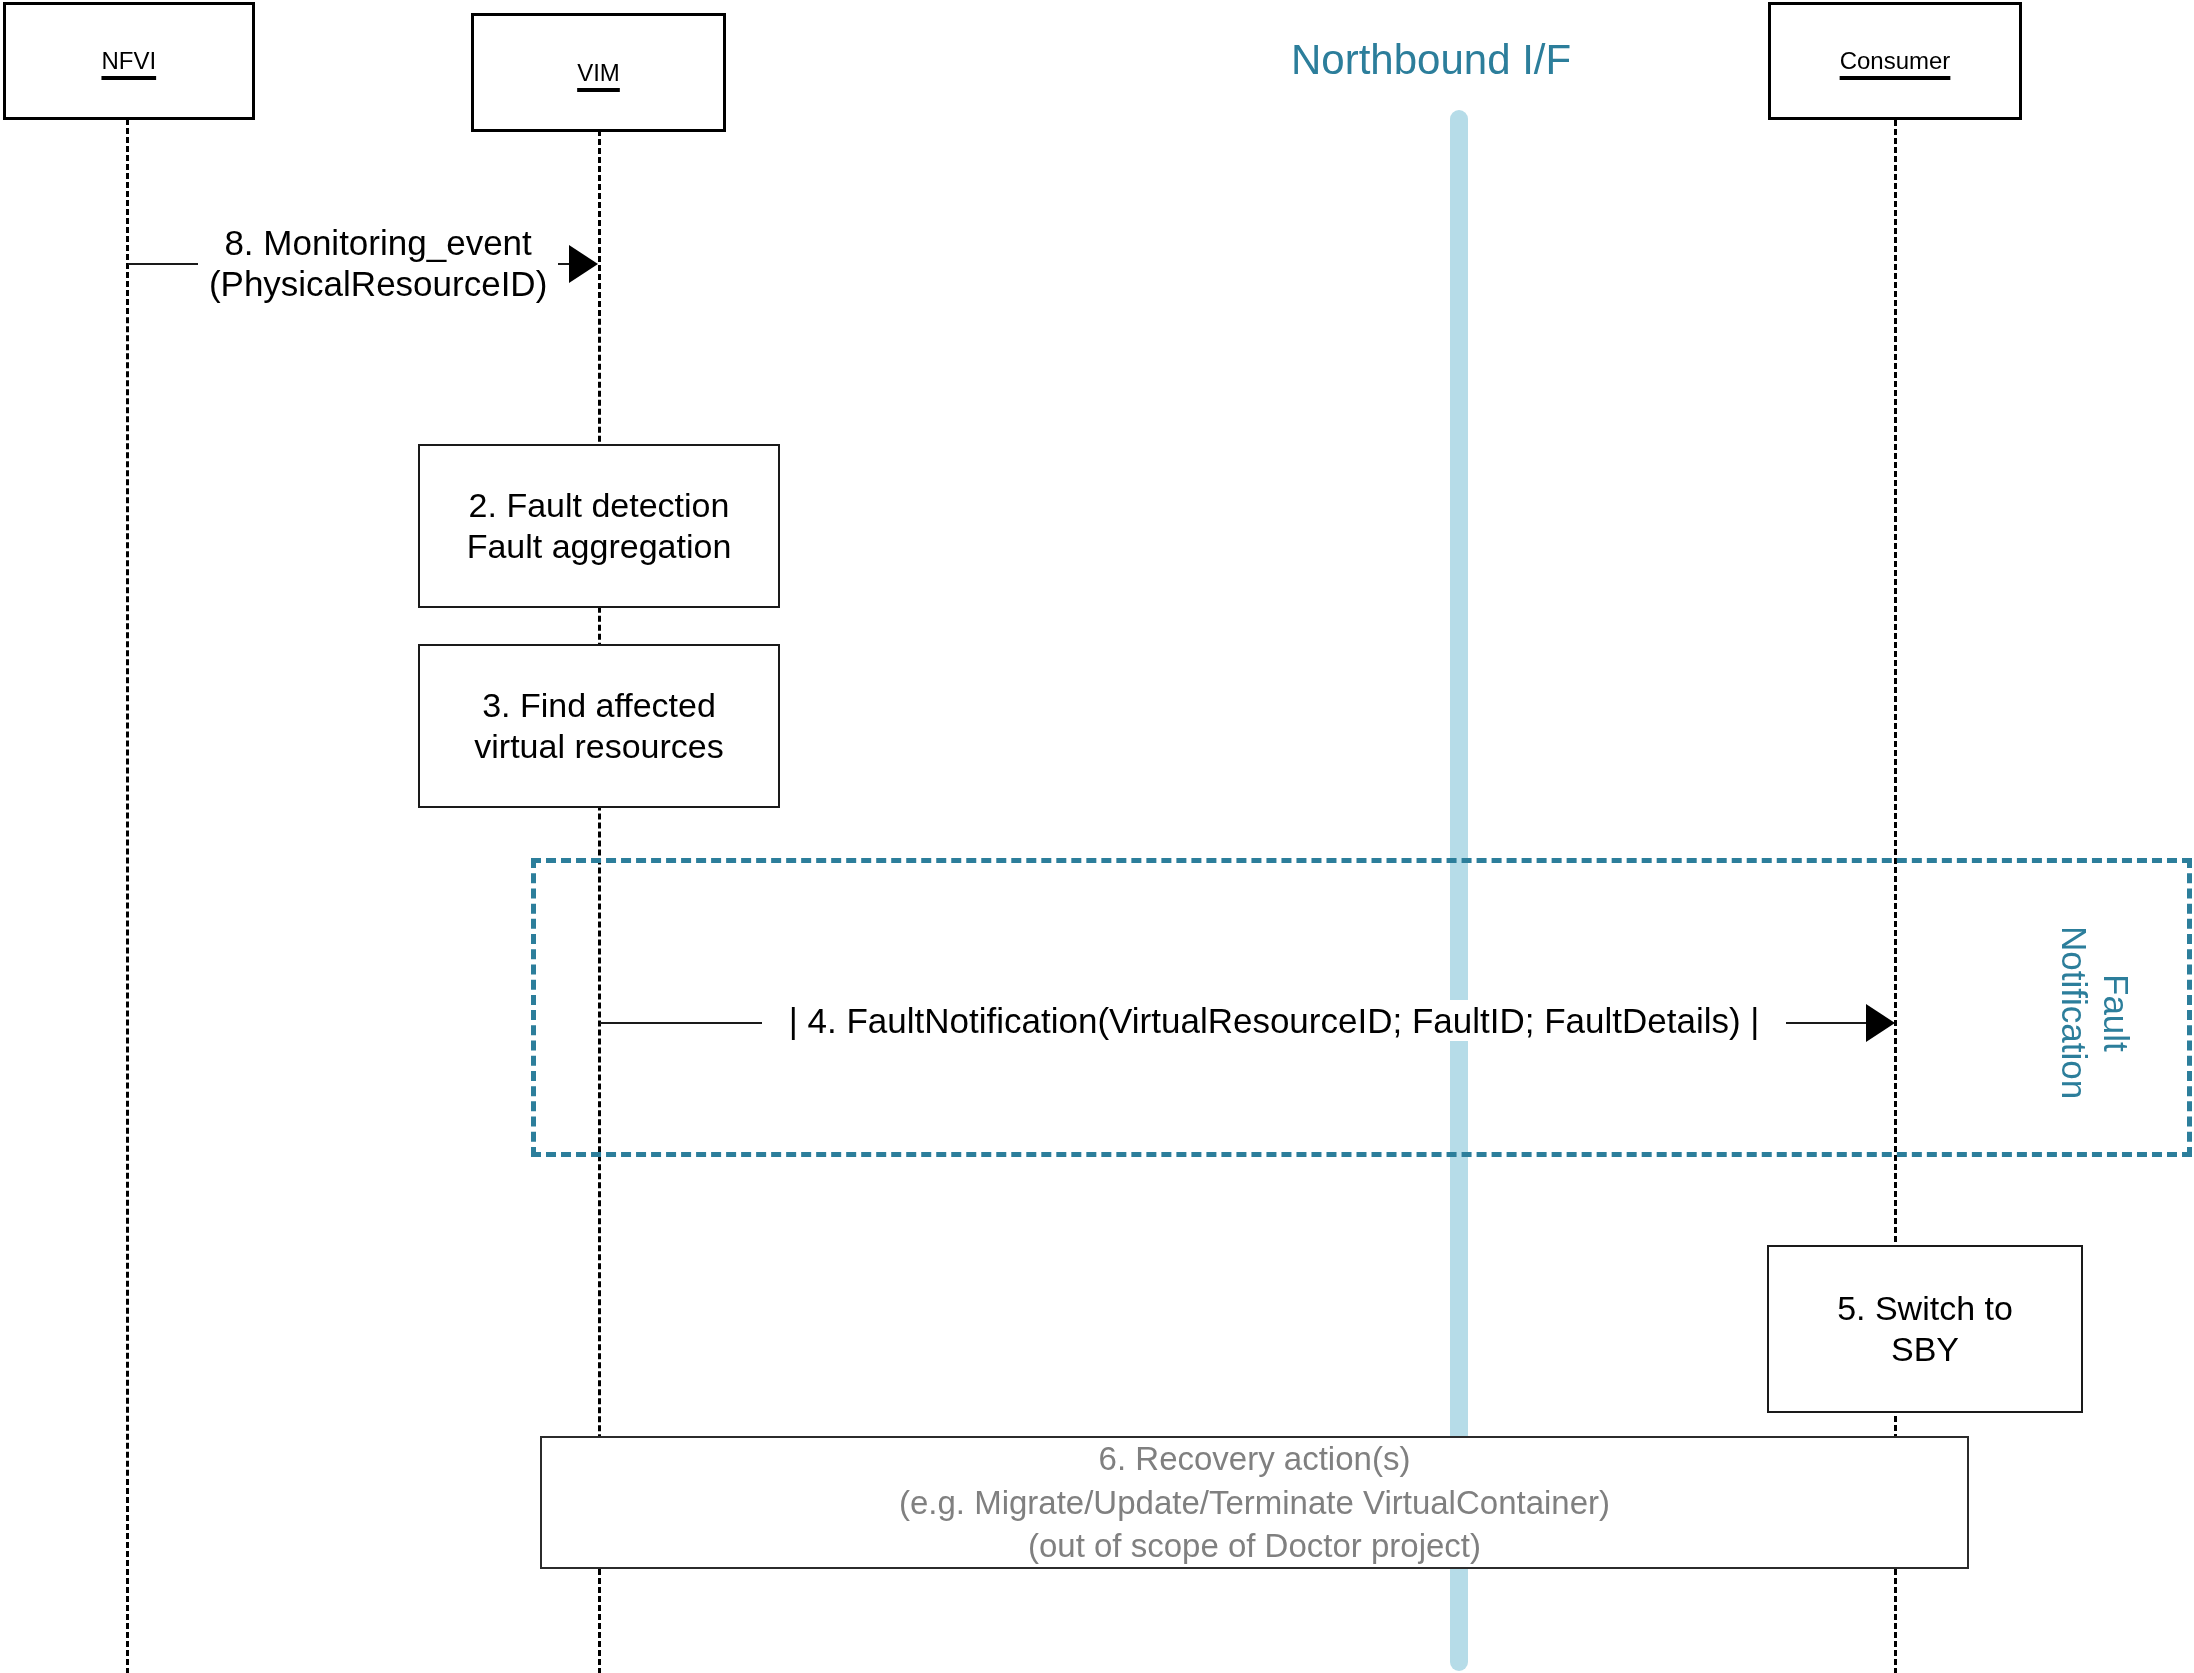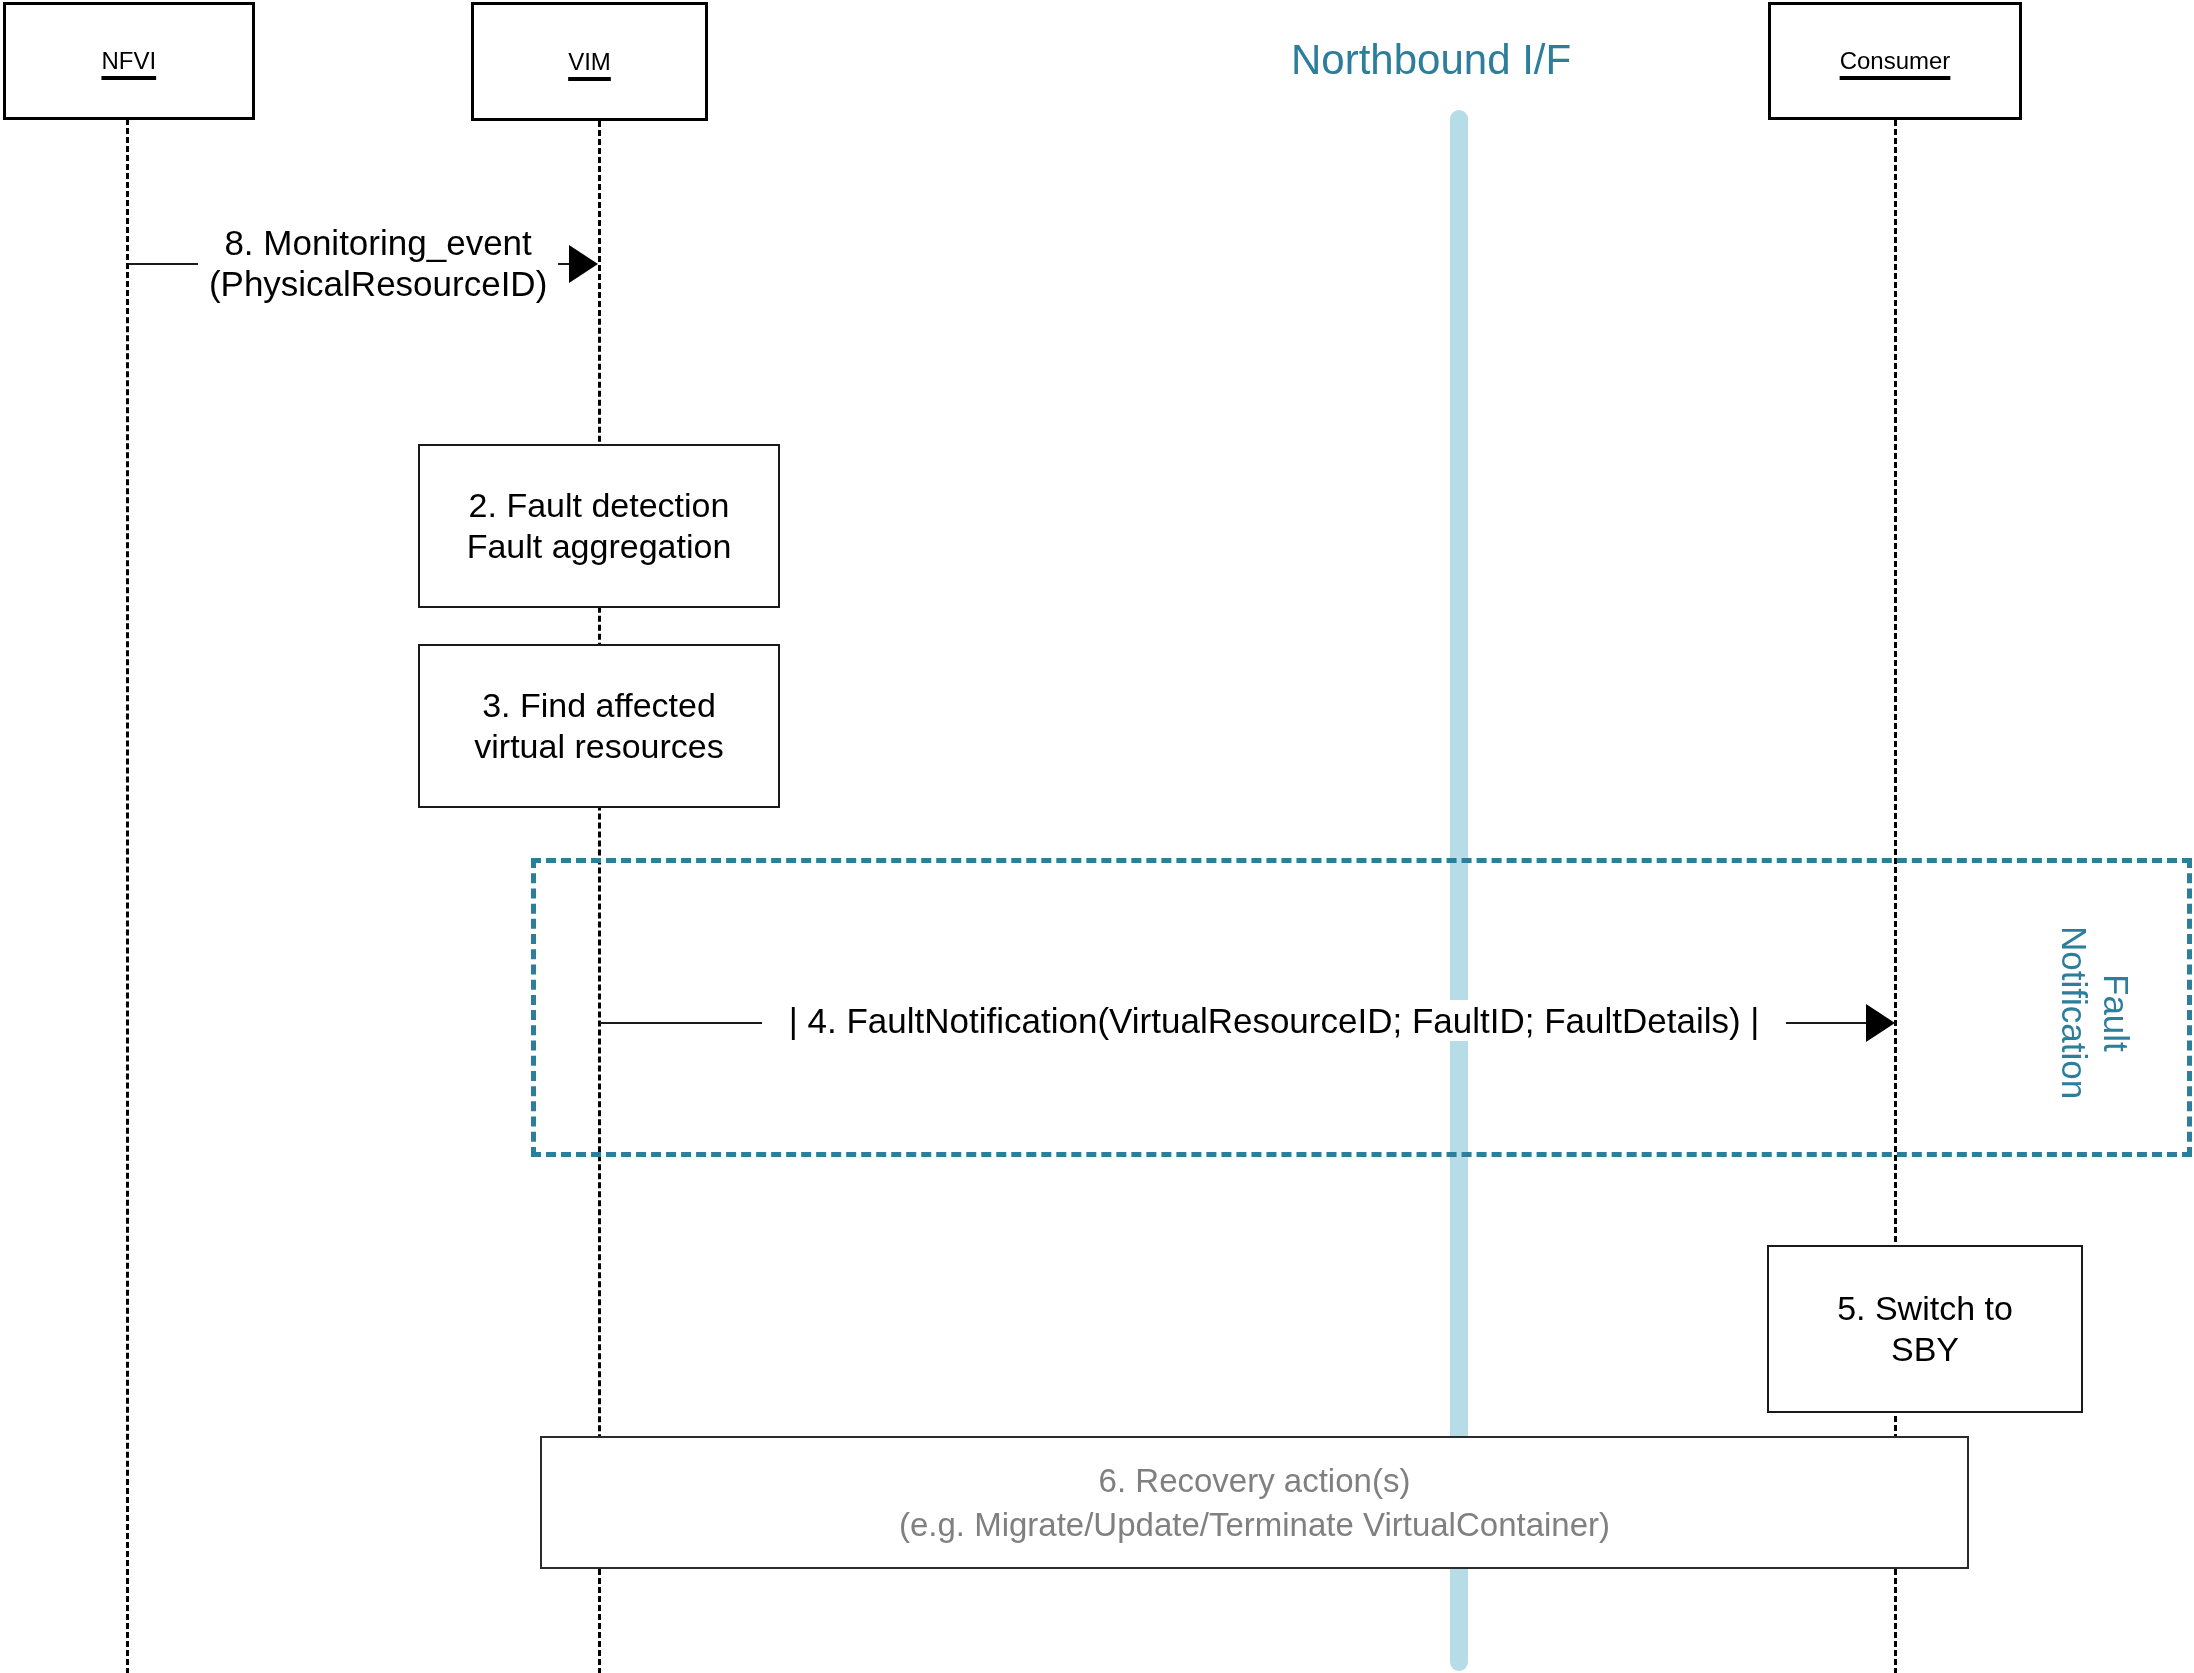--- a/index.html
+++ b/index.html
@@ -53,21 +53,21 @@
   <div class="lifeline" style="left:598px;top:121px;height:1553px;"></div>
   <div class="lifeline" style="left:1894px;top:120px;height:1554px;"></div>
 
   <div class="nb-bar" style="left:1450px;top:110px;width:18px;height:1561px;"></div>
   <div class="nb-title" style="left:1291px;top:39px;">Northbound I/F</div>
 
   <div class="actor-box" style="left:2.8px;top:1.7px;width:252px;height:118px;">
     <span class="actor-label">NFVI</span>
   </div>
 
-  <div class="actor-box" style="left:471px;top:2px;width:237px;height:119px;justify-content:center;">
+  <div class="actor-box" style="left:471px;top:13px;width:255px;height:119px;justify-content:center;">
     <span class="actor-label">VIM</span>
   </div>
 
   <div class="actor-box" style="left:1768px;top:1.7px;width:254px;height:118px;">
     <span class="actor-label">Consumer</span>
   </div>
 
   <div class="msg-line" style="left:128px;top:263px;width:441px;"></div>
   <div class="msg-head" style="left:569px;top:245px;"></div>
   <div class="msg-text two-line" style="left:198px;top:222px;width:349px;">
@@ -98,16 +98,17 @@
   </div>
 
   <div class="act-box" style="left:1767px;top:1211px;width:316px;height:168px;">
     <div class="act-line">5. Switch to</div>
     <div class="act-line">SBY</div>
   </div>
 
   <div class="wide-box" style="left:540px;top:1436px;width:1429px;height:133px;">
     <div class="wide-line">6. Recovery action(s)</div>
     <div class="wide-line">(e.g. Migrate/Update/Terminate VirtualContainer)</div>
+    <div class="wide-line">(out of scope of Doctor project)</div>
   </div>
 
 </div>
 
 
 </body></html>

